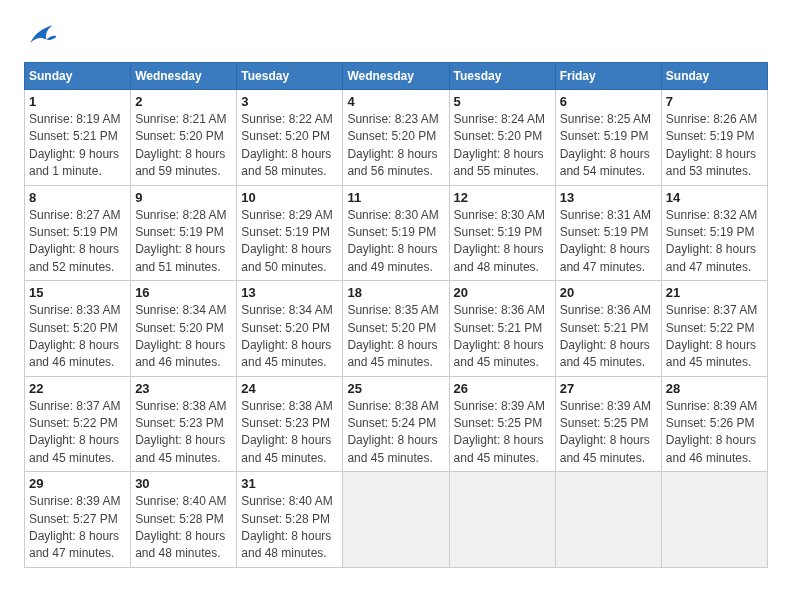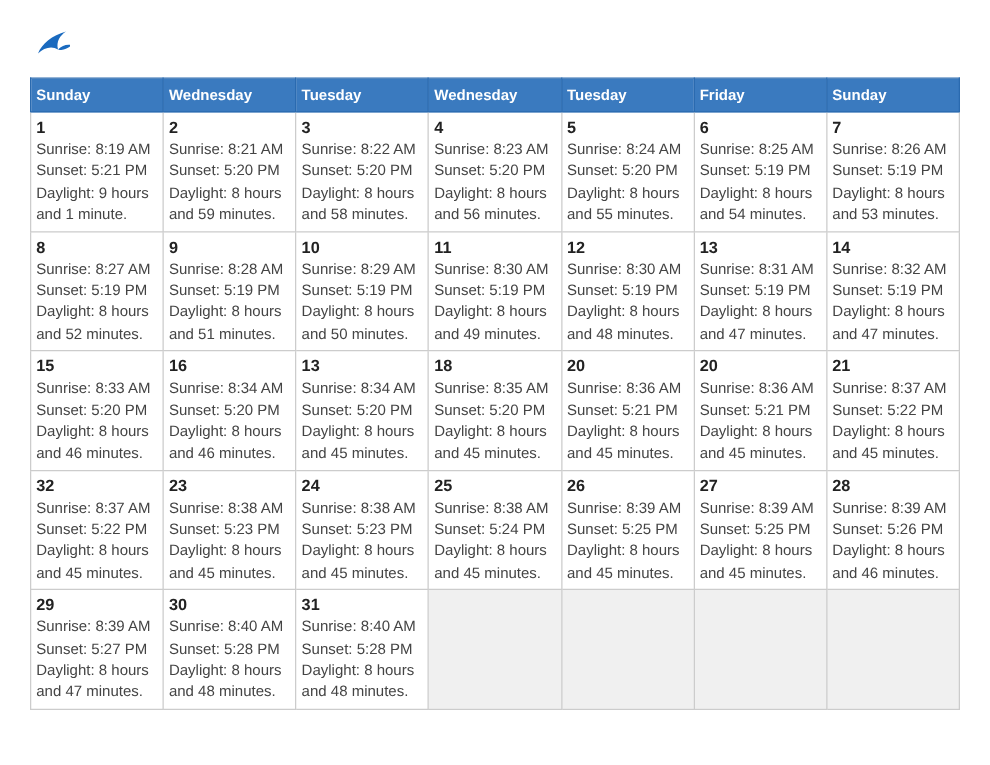--- a/index.html
+++ b/index.html
@@ -215,21 +215,21 @@
             <span class="day-num">20</span>
             <div class="day-info">Sunrise: 8:36 AM<br>Sunset: 5:21 PM<br>Daylight: 8 hours and 45 minutes.</div>
           </td>
           <td>
             <span class="day-num">21</span>
             <div class="day-info">Sunrise: 8:37 AM<br>Sunset: 5:22 PM<br>Daylight: 8 hours and 45 minutes.</div>
           </td>
         </tr>
         <tr>
           <td>
-            <span class="day-num">32</span>
+            <span class="day-num">22</span>
             <div class="day-info">Sunrise: 8:37 AM<br>Sunset: 5:22 PM<br>Daylight: 8 hours and 45 minutes.</div>
           </td>
           <td>
             <span class="day-num">23</span>
             <div class="day-info">Sunrise: 8:38 AM<br>Sunset: 5:23 PM<br>Daylight: 8 hours and 45 minutes.</div>
           </td>
           <td>
             <span class="day-num">24</span>
             <div class="day-info">Sunrise: 8:38 AM<br>Sunset: 5:23 PM<br>Daylight: 8 hours and 45 minutes.</div>
           </td>

